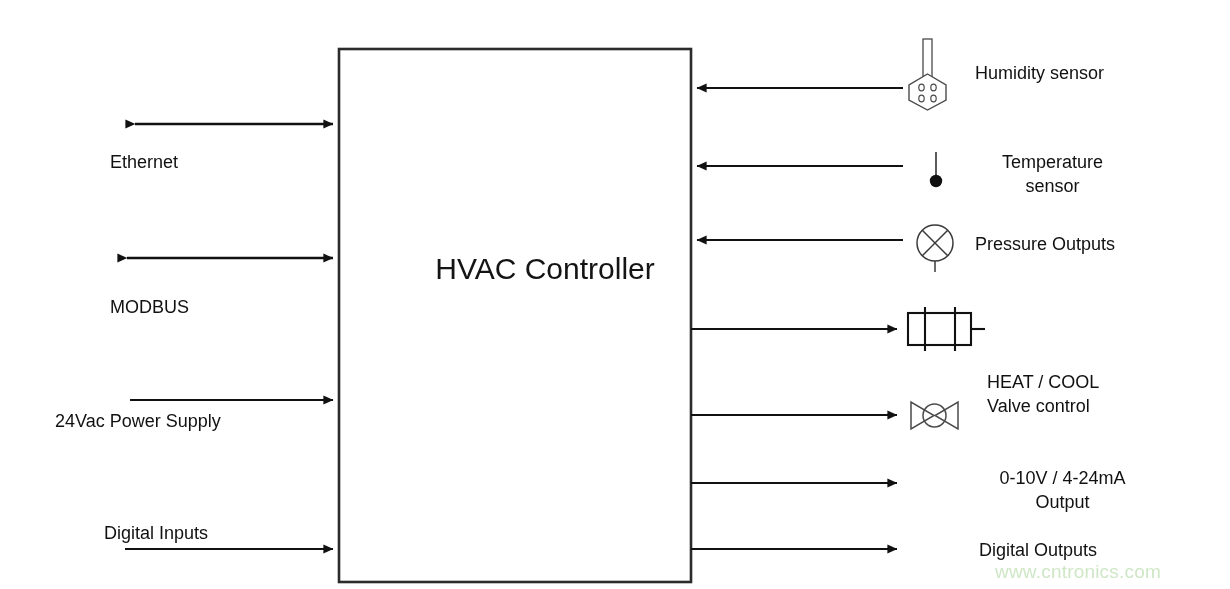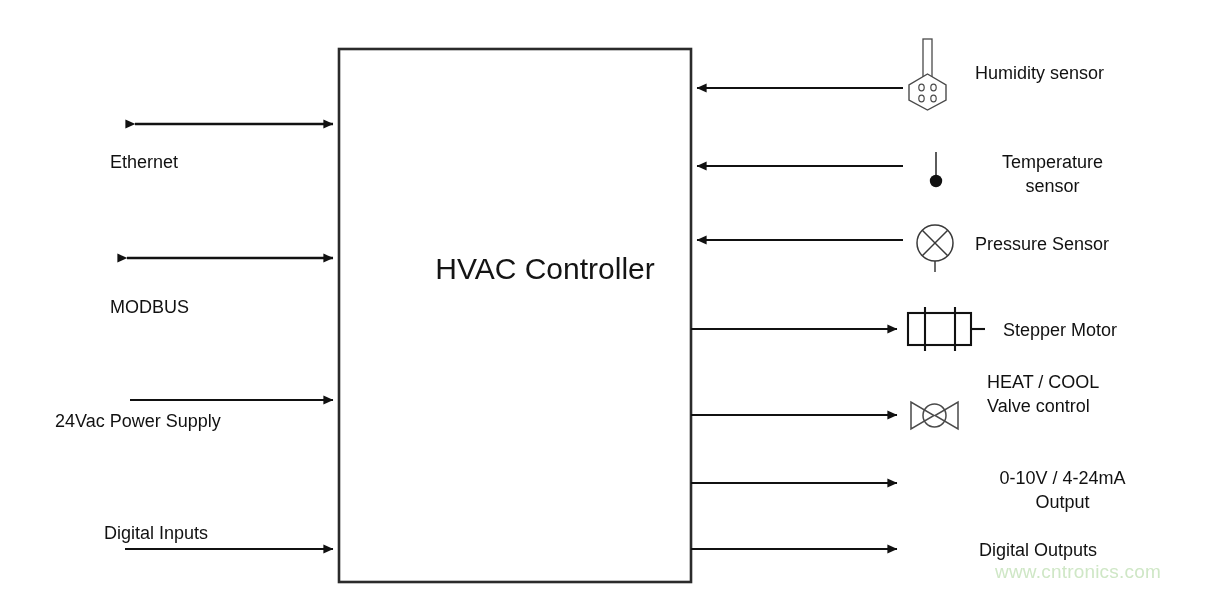--- a/index.html
+++ b/index.html
@@ -147,22 +147,21 @@
   <div class="title-text">HVAC Controller</div>
 
   <div class="lbl lbl-left" style="left:110px; top:150px;">Ethernet</div>
   <div class="lbl lbl-left" style="left:110px; top:283px;margin-top:12px;">MODBUS</div>
   <div class="lbl lbl-left" style="left:55px; top:409px;">24Vac Power Supply</div>
   <div class="lbl lbl-left" style="left:95px; top:521px;margin-left:9px;">Digital Inputs</div>
 
   <div class="lbl lbl-left" style="left:975px; top:61px;">Humidity sensor</div>
   <div class="lbl lbl-center" style="left:965px; top:150px; width:175px;">Temperature
 sensor</div>
-  <div class="lbl lbl-left" style="left:975px; top:232px;">Pressure Sensor</div>
-  <div class="lbl lbl-left" style="left:1003px; top:318px;">Stepper Motor</div>
+  <div class="lbl lbl-left" style="left:975px; top:232px;">Pressure Outputs</div>
   <div class="lbl lbl-left" style="left:987px; top:370px;">HEAT / COOL
 Valve control</div>
   <div class="lbl lbl-center" style="left:975px; top:466px; width:175px;">0-10V / 4-24mA
 Output</div>
   <div class="lbl lbl-left" style="left:979px; top:538px;">Digital Outputs</div>
 
   <div class="watermark">www.cntronics.com</div>
 
 </div>
 

